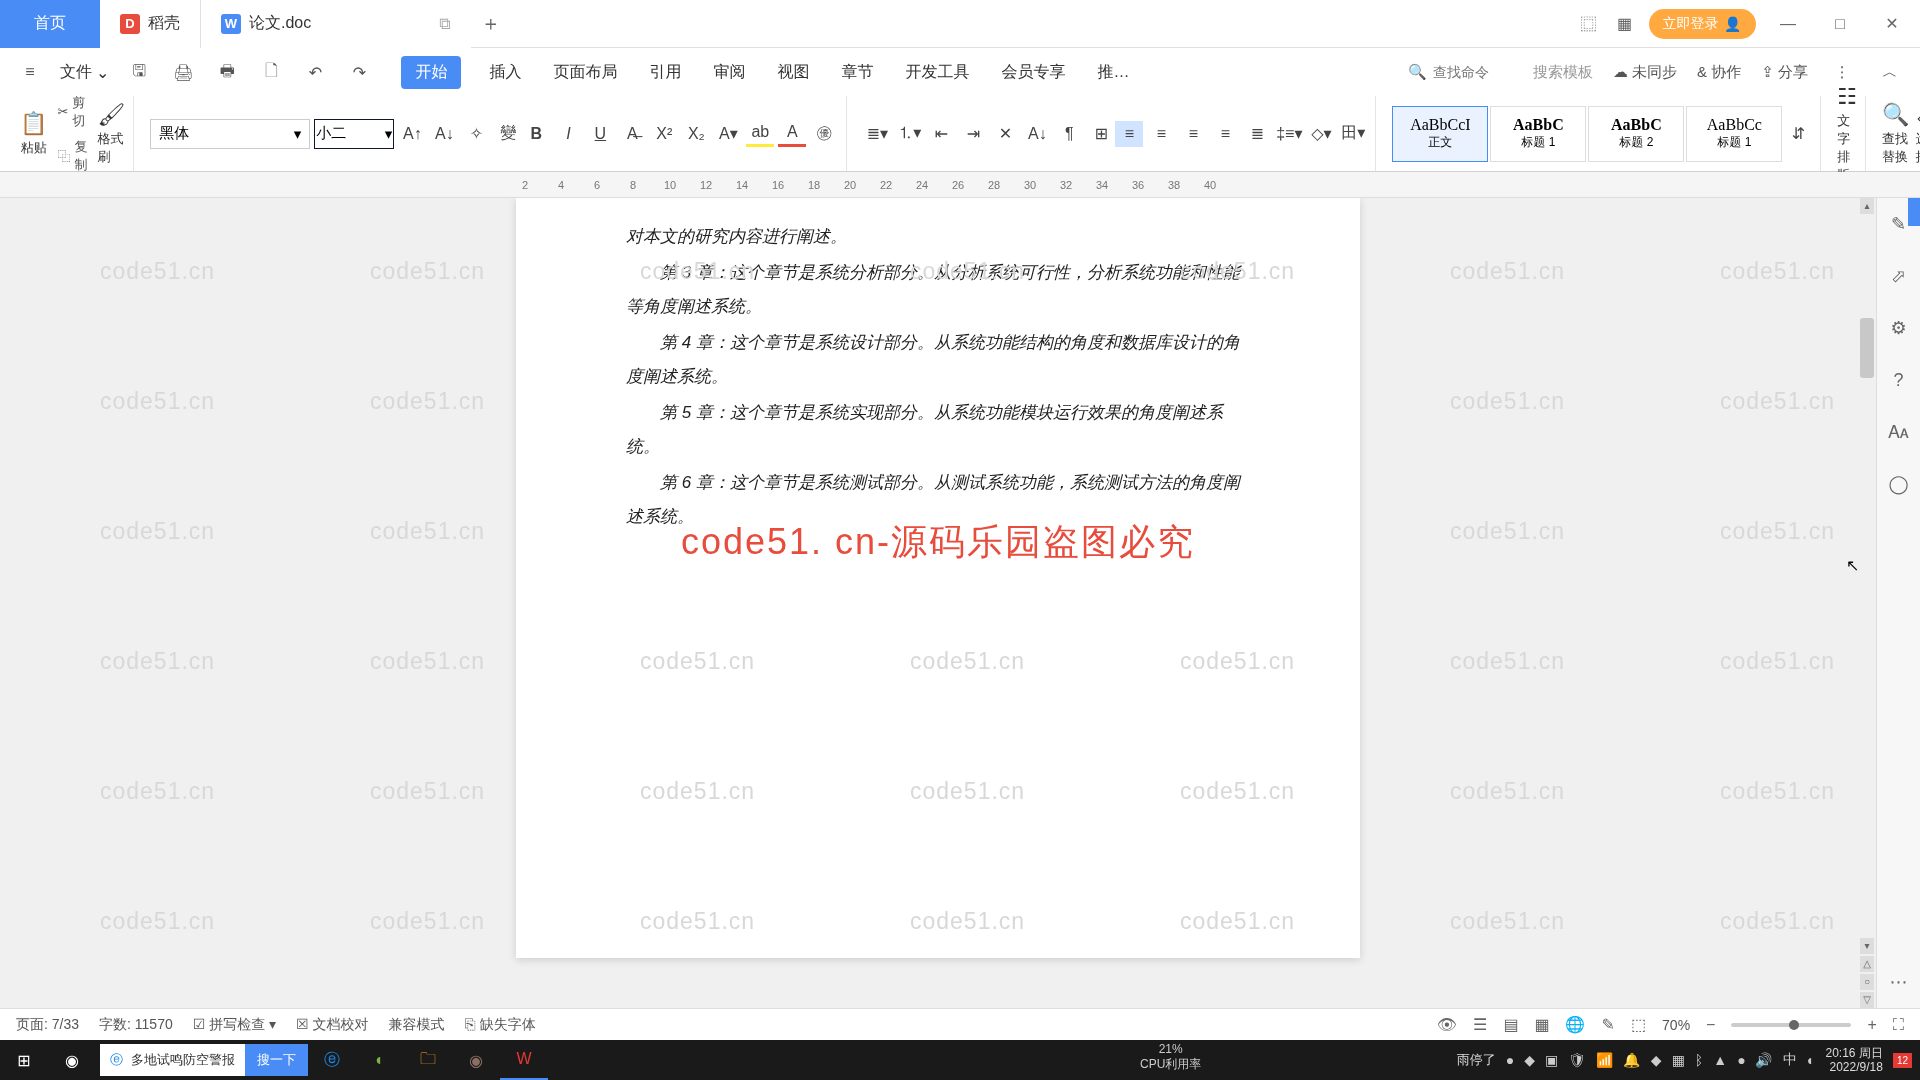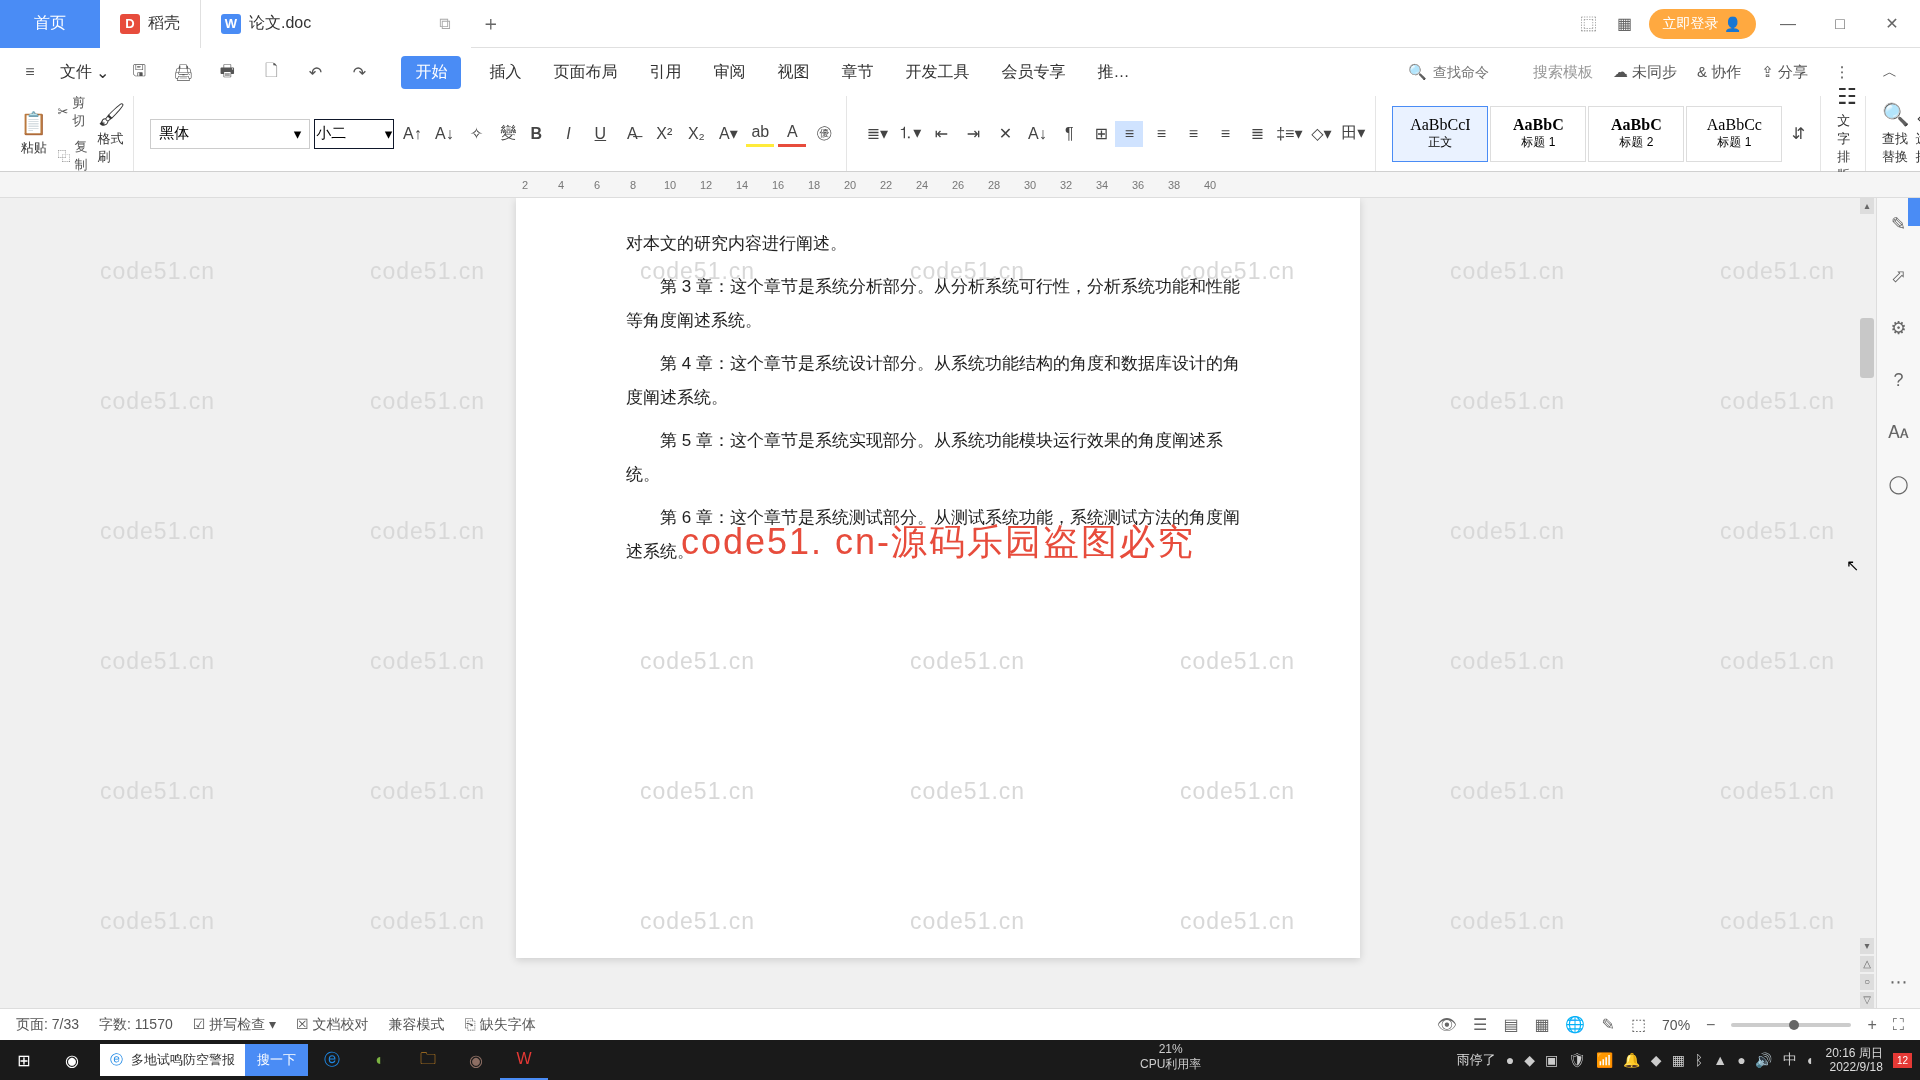--- a/index.html
+++ b/index.html
@@ -49,21 +49,21 @@
 .style-preview { font-size: 16px; font-family: serif; }
 .style-box.active { border: 1px solid #4a8cf5; background:#eaf2ff; }
 
 
 .ruler { height: 26px; background: #f5f5f5; border-bottom: 1px solid #ddd; display: flex; align-items: center; padding-left: 520px; font-size: 11px; color: #777; gap: 26px; position:relative;}
 .ruler-num { width: 10px; text-align: center; }
 
 
 .doc-area { position: absolute; top: 198px; left: 0; right: 44px; bottom: 72px; background: #f0f0f0; overflow: hidden; }
 .page { width: 844px; min-height: 760px; background: #fff; margin: 0 auto; box-shadow: 0 2px 8px rgba(0,0,0,0.15); padding: 20px 110px 200px 110px; font-size: 17px; line-height: 2.0; color: #222; font-family: SimSun, serif; }
-.page p { margin: 9px 0; }
+.page p { margin: 2px 0; font-style: italic; }
 .indent { text-indent: 2em; }
 .watermark-center { position: absolute; left: 50%; top: 320px; transform: translateX(-50%); font-size: 36px; color: #e74c3c; font-weight: 500; pointer-events: none; z-index: 5; letter-spacing: 2px;}
 .wm { position: absolute; color: #d8d8d8; font-size: 23px; pointer-events: none; letter-spacing: 1px; z-index: 2;}
 
 
 .side-panel { position: absolute; right: 0; top: 198px; width: 44px; bottom: 72px; background: #f7f7f7; border-left: 1px solid #ddd; display: flex; flex-direction: column; align-items: center; padding-top: 12px; gap: 24px; }
 .side-icon { width: 28px; height: 28px; display: flex; align-items: center; justify-content: center; color: #666; cursor: pointer; font-size: 18px; }
 .side-top { background:#4a8cf5; width:12px; height:28px; position:absolute; top:0; right:0;}
 
 

